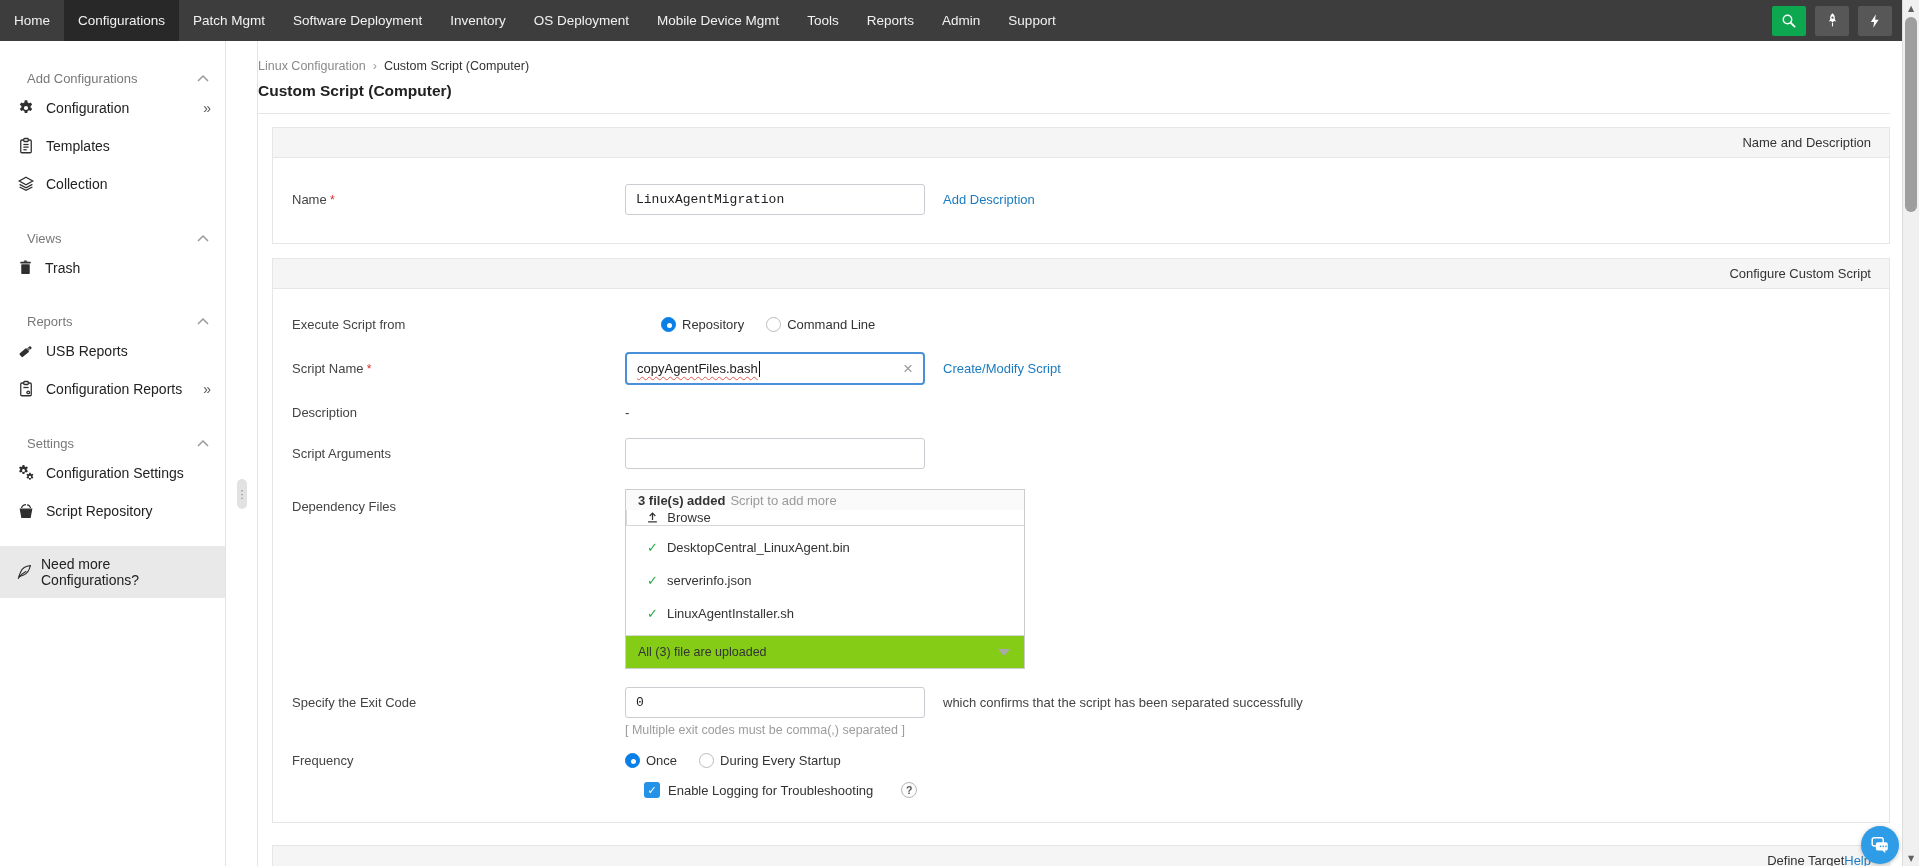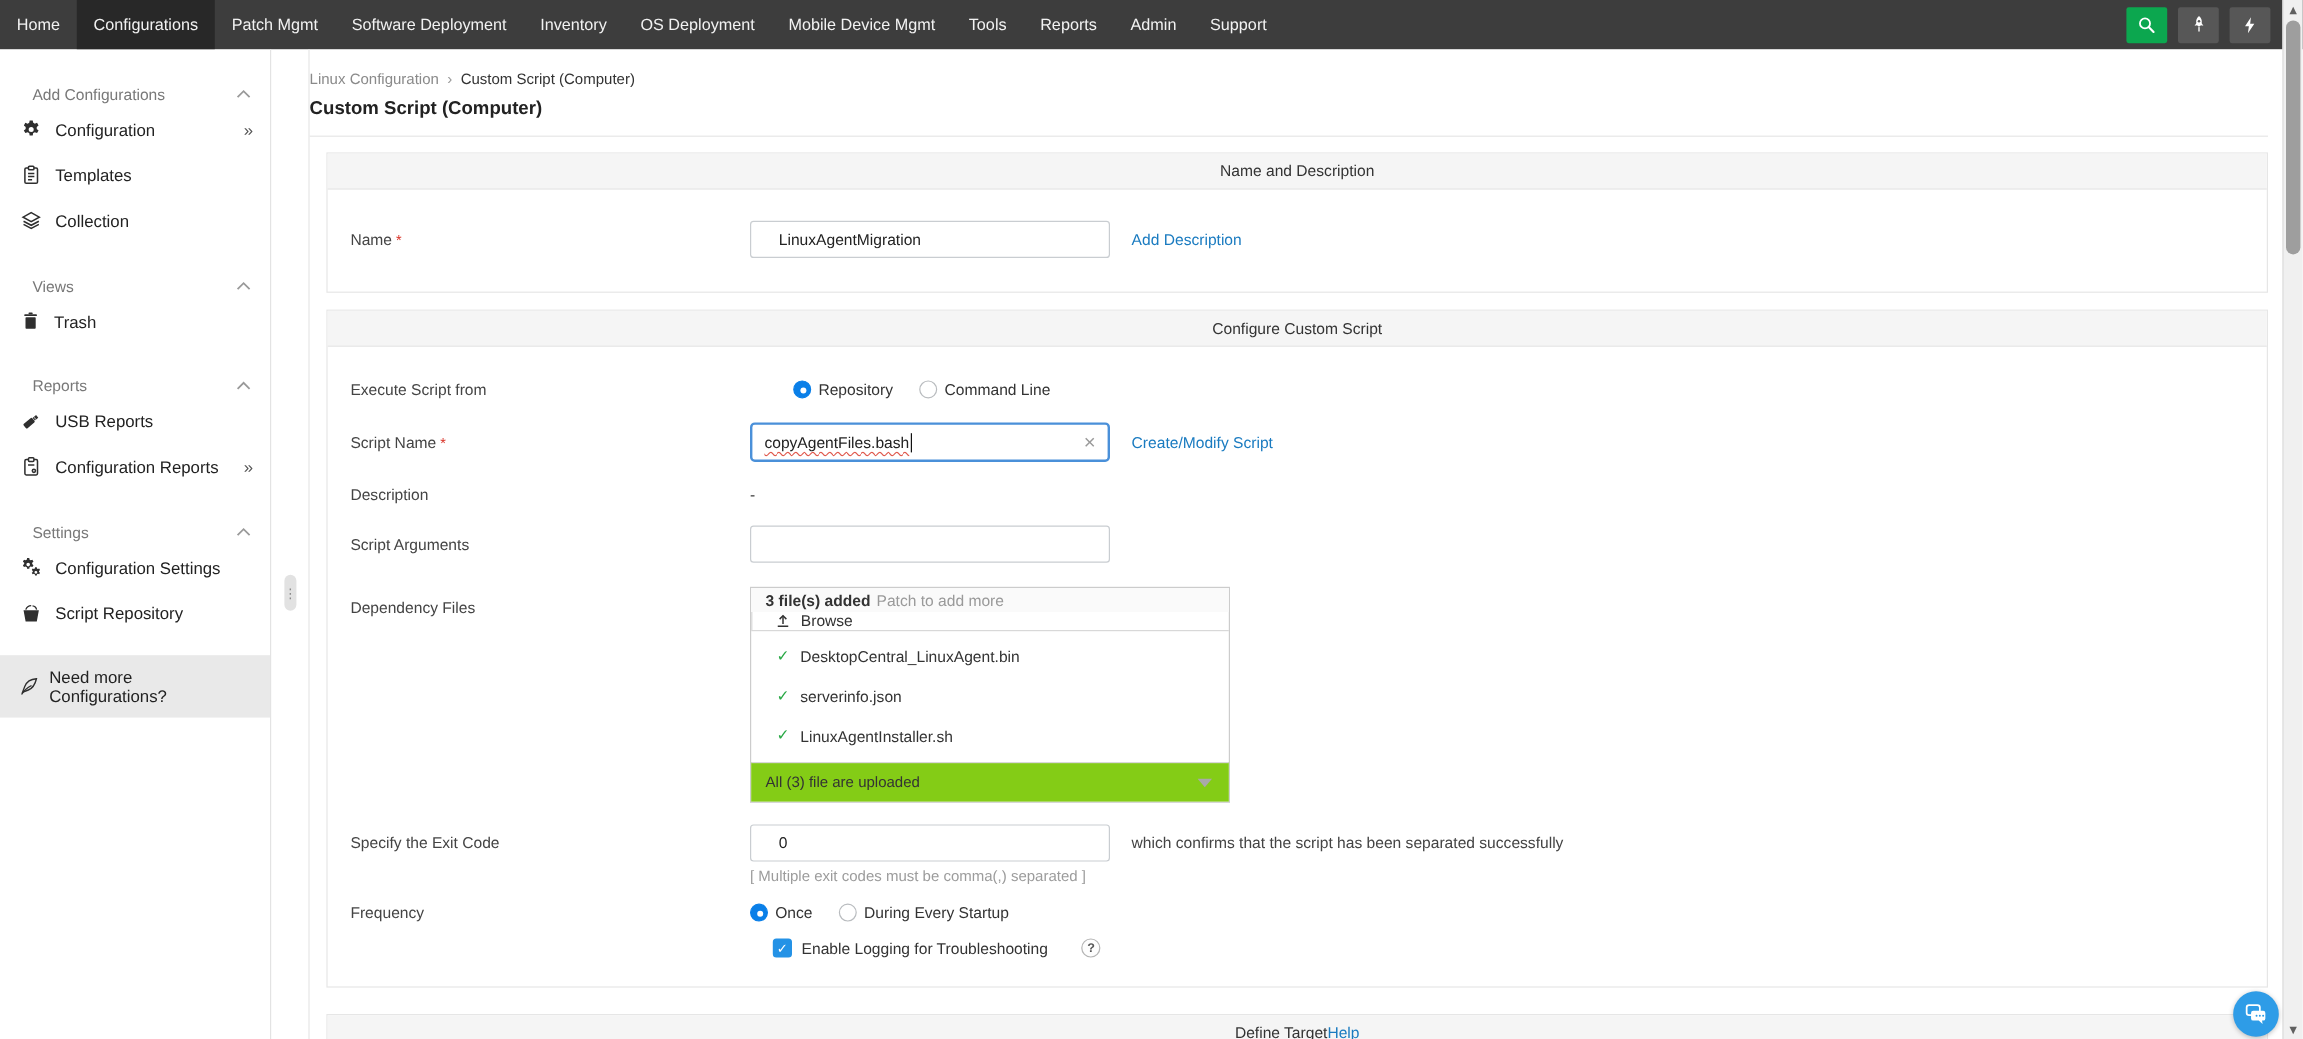--- a/index.html
+++ b/index.html
@@ -43,28 +43,28 @@
   .breadcrumb .crumb-link { color:#8a8a8a; cursor:pointer; }
   .breadcrumb .sep { color:#9a9a9a; }
   .breadcrumb .current { color:#333; }
   .page-title { margin-top:9px; font-size:15.5px; font-weight:bold; color:#222; }
   .title-divider { border-top:1px solid #e6e6e6; margin-top:13px; }
 
   .section { border:1px solid #e6e6e6; margin-left:14px; background:#fff; }
   .section.first { margin-top:13px; }
   .section.second { margin-top:14px; }
   .section.bottom { margin-top:22px; }
-  .section-header { background:#f5f5f5; border-bottom:1px solid #e6e6e6; padding:7px 18px; font-size:13px; color:#333; display:flex; justify-content:center; align-items:center; }
+  .section-header { background:#f5f5f5; border-bottom:1px solid #e6e6e6; padding:7px 18px; font-size:13px; color:#333; display:flex; justify-content:flex-end; align-items:center; }
   .section-header .help-link { color:#1a7bc0; cursor:pointer; }
 
   .form-row { display:flex; align-items:center; }
   .row-label { width:352px; padding-left:19px; font-size:13px; color:#444; flex-shrink:0; }
   .req::after { content:" *"; color:#d93025; font-size:12px; }
 
-  .text-input { width:300px; height:31px; border:1px solid #c9cdd1; border-radius:3px; padding:0 23px; font-size:13px; color:#222; font-family:Liberation Sans, sans-serif; outline:none; background:#fff; }
+  .text-input { width:300px; height:31px; border:1px solid #c9cdd1; border-radius:3px; padding:0 10px; font-size:13px; color:#222; font-family:Liberation Mono, monospace; outline:none; background:#fff; }
 
   
   .name-body { padding:26px 0 28px; }
   .add-desc { color:#1a7bc0; margin-left:18px; cursor:pointer; }
 
   
   .cfg-body { padding:4px 0 0; }
   .row-exec { padding:24px 0 10px;gap:36px; }
   .row-script { padding:10px 0; }
   .row-desc { padding:10px 0; }
@@ -371,21 +371,21 @@
           <div class="row-label">Script Arguments</div>
           <input class="text-input" type="text" value="" style="">
         </div>
 
         <div class="form-row row-dep">
           <div class="row-label">Dependency Files</div>
           <div class="dep-box">
             <div class="dep-header">
               <div class="dep-header-left">
                 <span class="dep-added">3 file(s) added</span>
-                <span class="dep-more">Patch to add more</span>
+                <span class="dep-more">Script to add more</span>
               </div>
               <div class="browse-btn">
                 <span style="display:flex;">
                     <svg width="15" height="15" viewBox="0 0 24 24" fill="none" stroke="#333" stroke-width="2">
                       <path d="M12 16V5"></path>
                       <path d="M7.5 9.5 12 5l4.5 4.5"></path>
                       <path d="M5 19h14"></path>
                     </svg>
                   </span>
                 <span>Browse</span>

